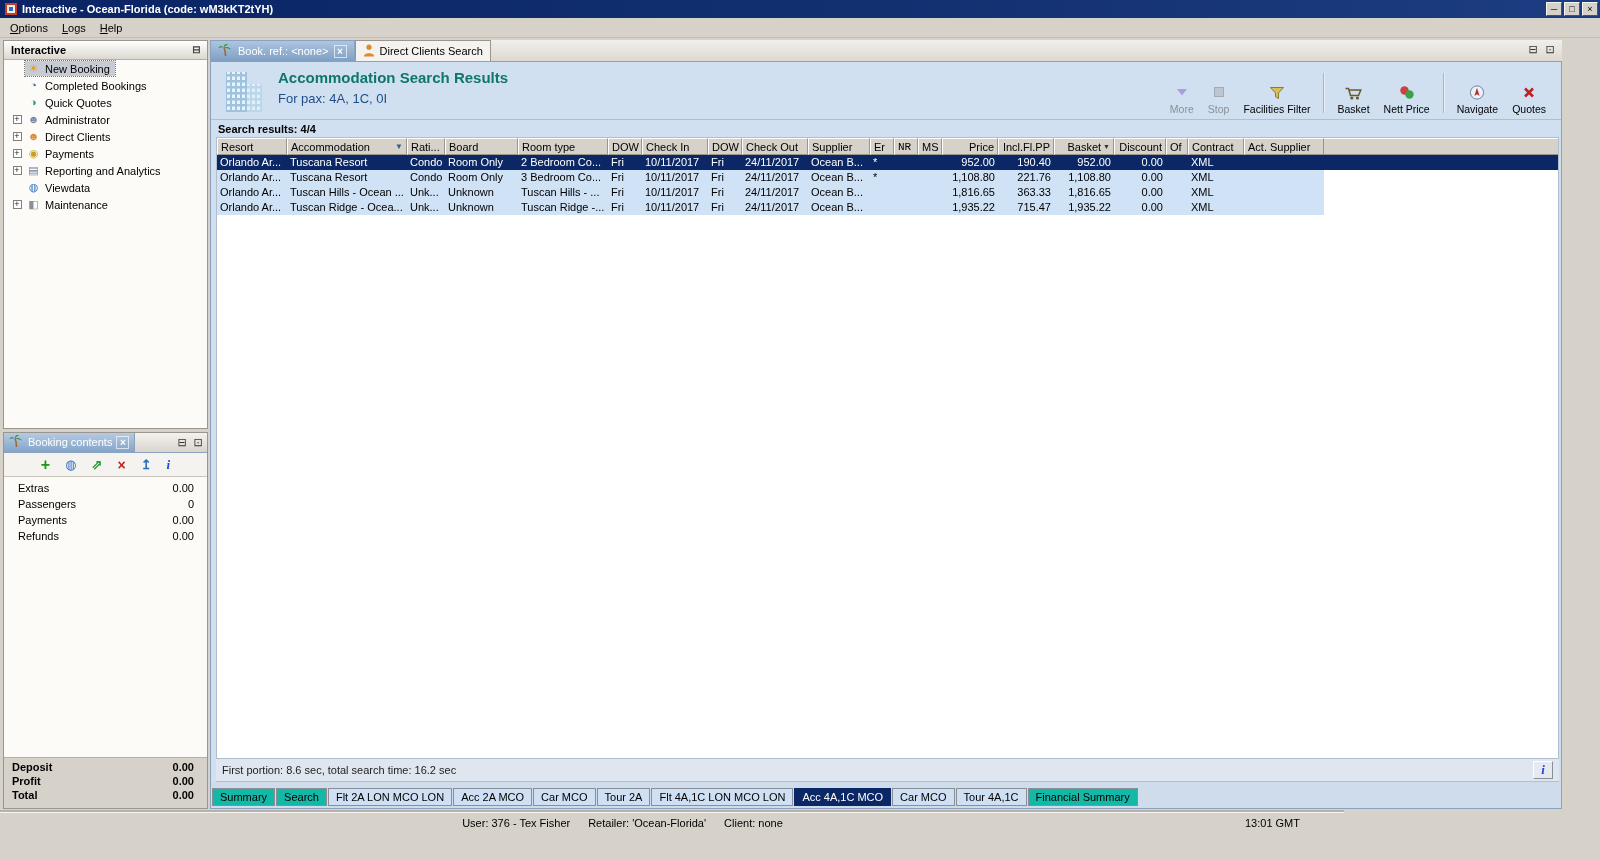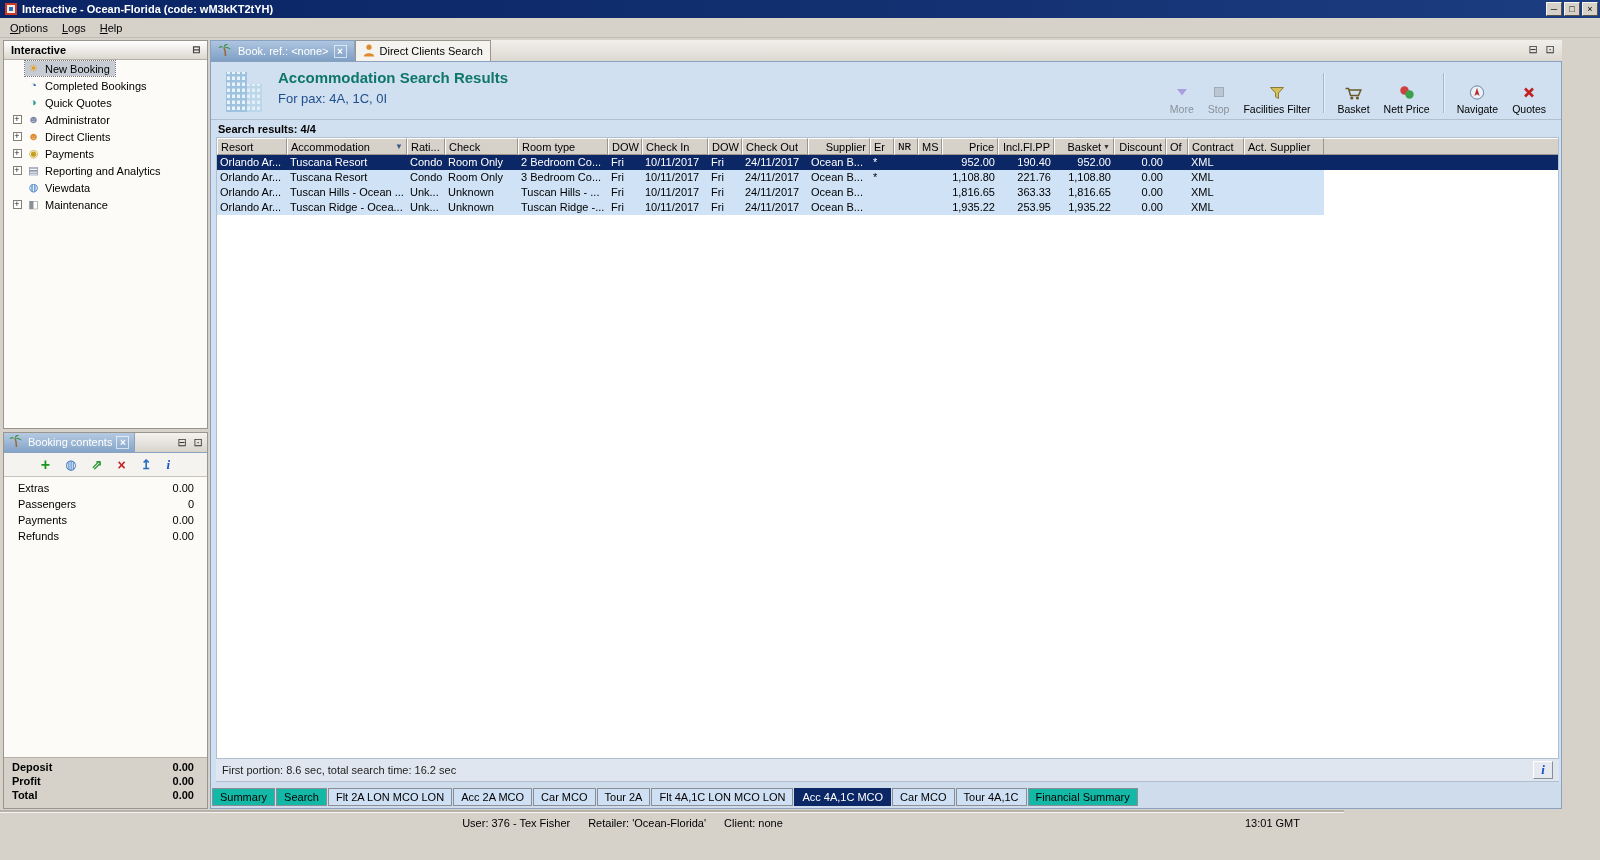--- a/index.html
+++ b/index.html
@@ -424,38 +424,38 @@
               <span>Resort</span>
             </div>
             <div class="gh-cell" style="width: 120px;">
               <span>Accommodation</span>
               <span class="gh-funnel">▼</span>
             </div>
             <div class="gh-cell" style="width: 38px;">
               <span>Rati...</span>
             </div>
             <div class="gh-cell" style="width: 73px;">
-              <span>Check</span>
+              <span>Board</span>
             </div>
             <div class="gh-cell" style="width: 90px;">
               <span>Room type</span>
             </div>
             <div class="gh-cell" style="width: 34px;">
               <span>DOW</span>
             </div>
             <div class="gh-cell" style="width: 66px;">
               <span>Check In</span>
             </div>
             <div class="gh-cell" style="width: 34px;">
               <span>DOW</span>
             </div>
             <div class="gh-cell" style="width: 66px;">
               <span>Check Out</span>
             </div>
-            <div class="gh-cell" style="width: 62px; justify-content: flex-end;">
+            <div class="gh-cell" style="width: 62px;">
               <span>Supplier</span>
             </div>
             <div class="gh-cell" style="width: 24px;">
               <span>Er</span>
             </div>
             <div class="gh-cell" style="width: 24px; font-family: Liberation Mono, monospace;">
               <span>NR</span>
             </div>
             <div class="gh-cell" style="width: 24px;">
               <span>MS</span>
@@ -559,21 +559,21 @@
               <span class="gr-cell" style="width: 90px;">Tuscan Ridge -...</span>
               <span class="gr-cell" style="width: 34px;">Fri</span>
               <span class="gr-cell" style="width: 66px;">10/11/2017</span>
               <span class="gr-cell" style="width: 34px;">Fri</span>
               <span class="gr-cell" style="width: 66px;">24/11/2017</span>
               <span class="gr-cell" style="width: 62px;">Ocean B...</span>
               <span class="gr-cell" style="width: 24px;"></span>
               <span class="gr-cell" style="width: 24px;"></span>
               <span class="gr-cell" style="width: 24px;"></span>
               <span class="gr-cell right" style="width: 56px;">1,935.22</span>
-              <span class="gr-cell right" style="width: 56px;">253.95</span>
+              <span class="gr-cell right" style="width: 56px;">715.47</span>
               <span class="gr-cell right" style="width: 60px;">1,935.22</span>
               <span class="gr-cell right" style="width: 52px;">0.00</span>
               <span class="gr-cell" style="width: 22px;"></span>
               <span class="gr-cell" style="width: 56px;">XML</span>
               <span class="gr-cell" style="width: 80px;"></span>
             </div>
           </div>
       </div>
 
       <div class="status-strip">

